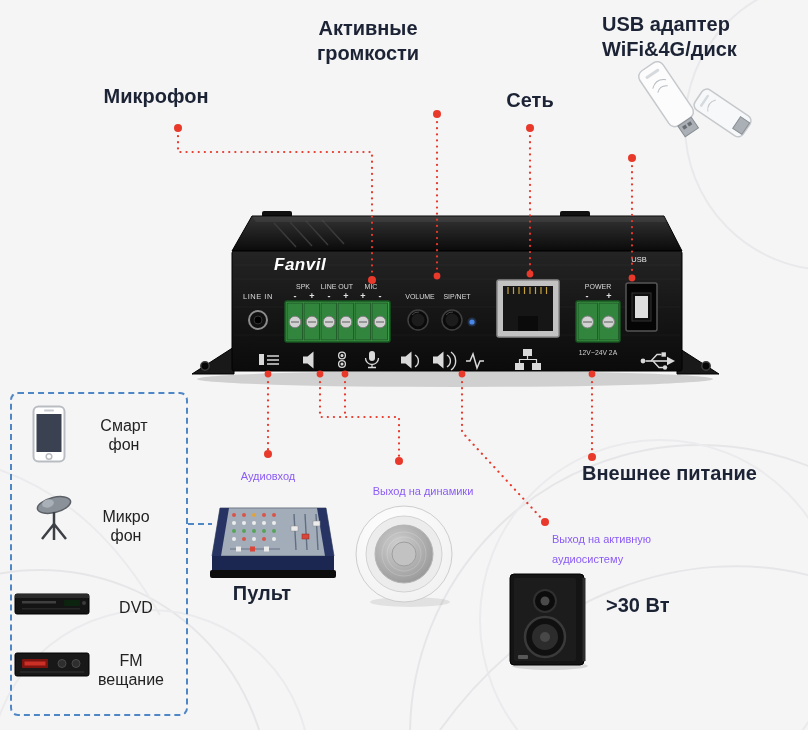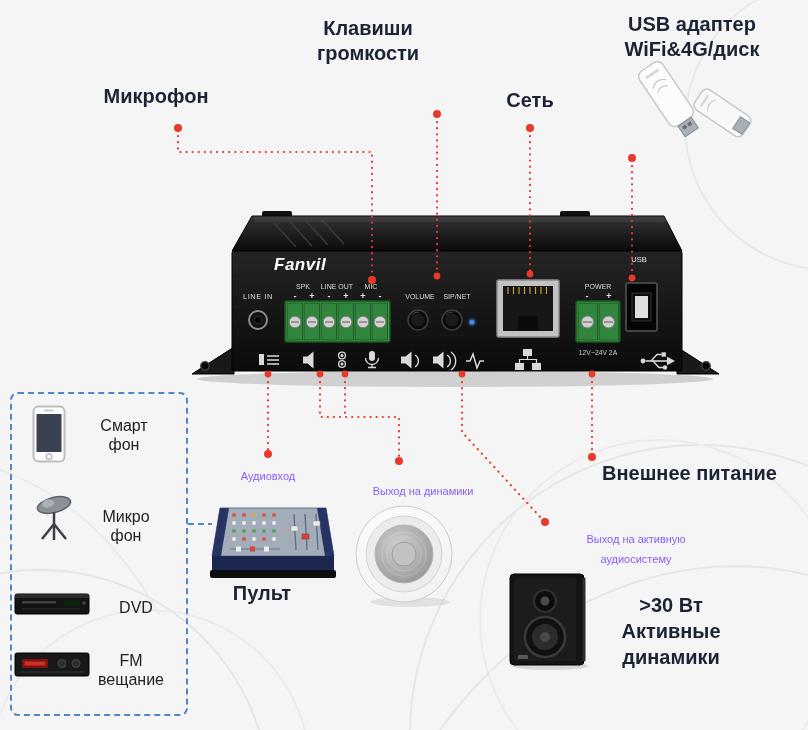--- a/index.html
+++ b/index.html
@@ -4,21 +4,21 @@
 <style>
   html,body { margin:0; padding:0; background:#e9e9ea; }
   #stage {
     position:relative; width:808px; height:730px; overflow:hidden;
     background:#f5f5f6; font-family:"Liberation Sans", sans-serif;
   }
   .abs { position:absolute; }
   svg text { font-family:"Liberation Sans", sans-serif; }
   .callout {
     position:absolute; color:#1c2335; font-weight:bold;
-    font-size:20px; line-height:25px; z-index:6;text-align:center;
+    font-size:20px; line-height:25px; z-index:6;
   }
   .callout.small {
     font-weight:normal; font-size:11px; color:#8b5cf6; line-height:20px;
   }
   .center { text-align:center; }
   .src-label {
     position:absolute; font-size:16px; color:#222; line-height:19px;
     overflow-wrap:anywhere; z-index:6;
   }
   #sources-box {
@@ -389,21 +389,21 @@
         <circle cx="545" cy="522" r="4"></circle>
       <circle cx="592" cy="374" r="3.4"></circle>
         <circle cx="592" cy="457" r="4"></circle>
     </g>
     <line x1="188" y1="524" x2="212" y2="524" stroke="#4f86c6" stroke-width="2" stroke-dasharray="6 4"></line>
   </svg>
 
   <div class="callout center" style="left:90px;top:84px;width:132px">Микрофон</div>
 
   <div class="callout center" style="left:282px;top:16px;width:172px">
-    <div>Клавиши громкости</div>
+    <div>Активные громкости</div>
   </div>
 
   <div class="callout center" style="left:496px;top:88px;width:68px">Сеть</div>
 
   <div class="callout" style="left:602px;top:12px;width:180px">USB адаптер WiFi&amp;4G/диск</div>
 
   <div class="callout small center" style="left:216px;top:466px;width:104px">Аудиовход</div>
 
   <div class="callout small center" style="left:330px;top:481px;width:186px">Выход на динамики</div>
 
@@ -411,16 +411,15 @@
 
   <div class="callout small" style="left:552px;top:529px;width:168px">Выход на активную аудиосистему</div>
 
   <div class="callout center" style="left:218px;top:581px;width:88px">Пульт</div>
 
   <div class="callout center" style="left:336px;top:592px;width:132px;line-height:26px">
   </div>
 
   <div class="callout" style="left:606px;top:592px;width:130px;line-height:26px">
     <div>&gt;30 Вт</div>
-    <div>Активные динамики</div>
   </div>
 
 </div>
 
 </body></html>

